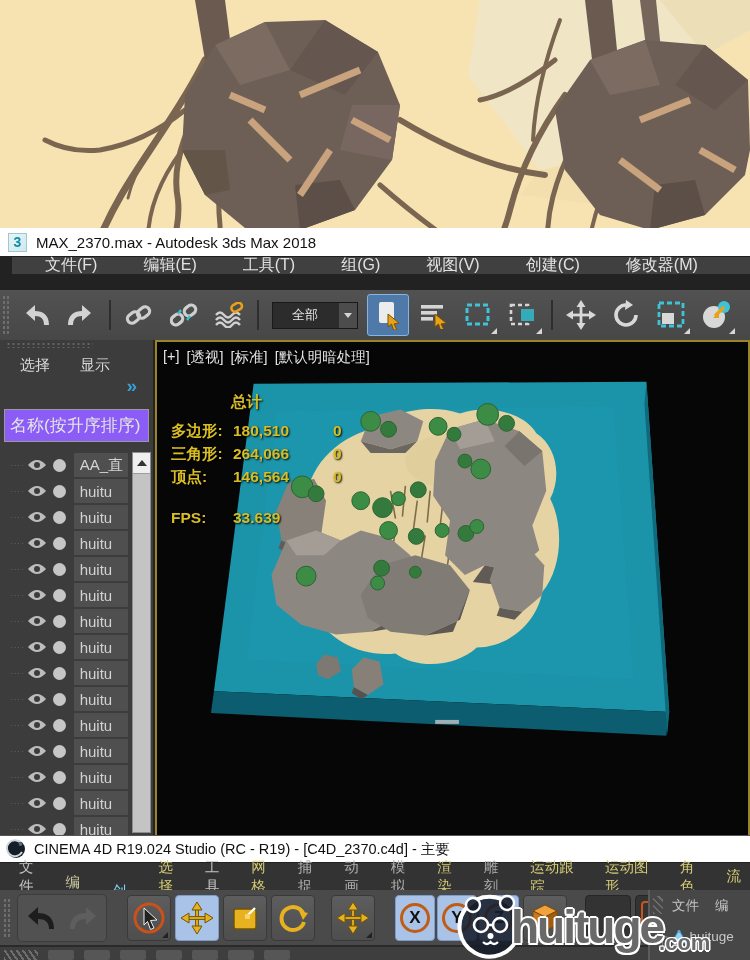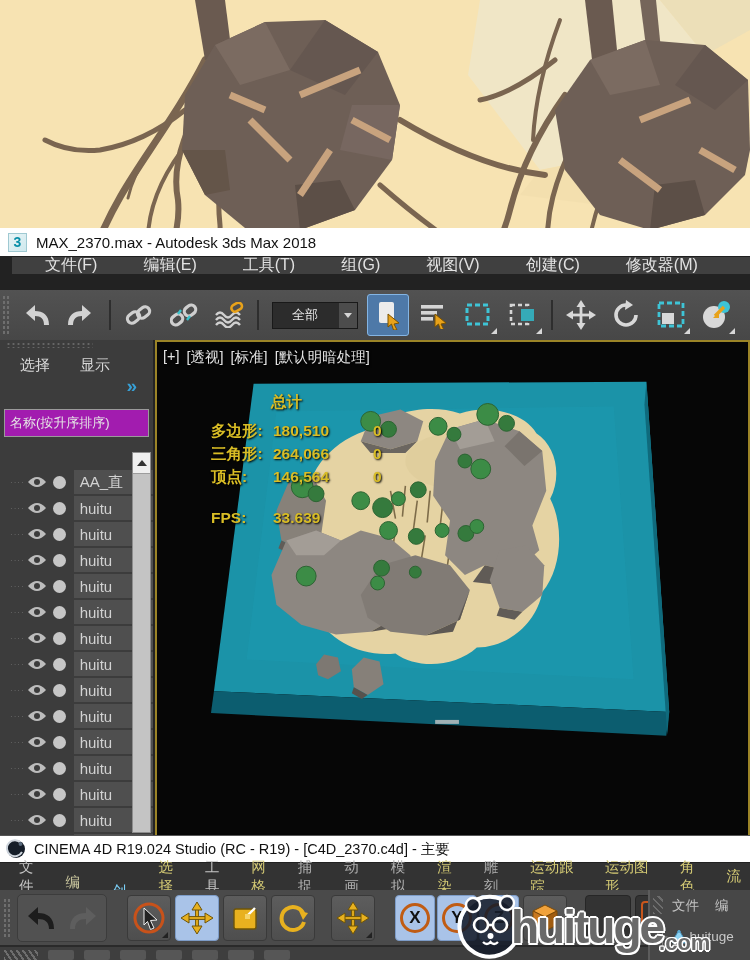--- a/index.html
+++ b/index.html
@@ -36,23 +36,23 @@
 
   
   #max-body { position:absolute; left:0; top:340px; width:750px; height:495px; background:#383838; }
 
   #left-panel { position:absolute; left:0; top:0; width:155px; height:495px; background:#3c3c3c; border-right:2px solid #242424; }
   #panel-grip { height:6px; margin:2px 60px 0 6px;
      background-image:radial-gradient(#666 1px, transparent 1.3px); background-size:5px 4px; }
   #panel-tabs { display:flex; gap:30px; padding:8px 0 0 20px; }
   .panel-tab { color:#d8d8d8; font-size:15px; cursor:default; }
   #panel-expand { text-align:right; padding:2px 16px 0 0; color:#37a0d6; font-size:19px; font-weight:bold; line-height:18px; }
-  #list-header { margin:14px 4px 8px 4px; border:1px solid #9a9a9a; background:#a21caf; color:#e5e5e5;
-    font-size:13px; padding:4px 5px; white-space:nowrap; overflow:hidden; }
-  #layer-list { position:absolute; left:0; top:112px; width:153px; height:383px; overflow:hidden;margin-top:17px; }
+  #list-header { margin:14px 4px 8px 4px; border:1px solid #9a9a9a; background:#8b5cf6; color:#e5e5e5;
+    font-size:17px; padding:4px 5px; white-space:nowrap; overflow:hidden; }
+  #layer-list { position:absolute; left:0; top:112px; width:128px; height:383px; overflow:hidden; }
   .layer-row { display:flex; align-items:center; height:26px; padding-left:10px; position:relative; }
   .layer-row::before { content:"····"; color:#6a6a6a; font-size:8px; letter-spacing:1px; margin-right:2px; }
   .eye-wrap { width:20px; height:14px; margin-right:6px; }
   .dot-icon { width:13px; height:13px; border-radius:50%; background:#c6c6c6; margin-right:8px; }
   .layer-name { flex:1; align-self:stretch; display:flex; align-items:center; background:#4f4f4f;
     color:#d2d2d2; font-size:15px; padding-left:6px; margin:1px 0; overflow:hidden; white-space:nowrap; }
   #list-scrollbar { position:absolute; right:2px; top:112px; width:19px; height:381px; background:#c4c4c4; border:1px solid #8d8d8d; }
   #scroll-up-btn { height:21px; background:#efefef; border-bottom:1px solid #9d9d9d; display:flex; align-items:center; justify-content:center; }
   #scroll-up-btn i { border-left:5px solid transparent; border-right:5px solid transparent; border-bottom:6px solid #333; }
 
@@ -560,21 +560,21 @@
       </svg>
 
       <div id="vp-header">
 
       <span class="vp-header-item">[+]</span>
           <span class="vp-header-item">[透视]</span>
           <span class="vp-header-item">[标准]</span>
           <span class="vp-header-item">[默认明暗处理]</span>
         </div>
 
-      <div id="vp-stats" style="color: rgb(217, 189, 37); margin-left: 40px;">
+      <div id="vp-stats" style="color: rgb(217, 189, 37);">
         <div class="stat-total">总计</div>
         <div id="stat-rows">
 
         <div class="stat-row">
               <span class="lbl">多边形:</span>
               <span class="val">180,510</span>
               <span class="ext">0</span>
             </div>
             <div class="stat-row">
               <span class="lbl">三角形:</span>

